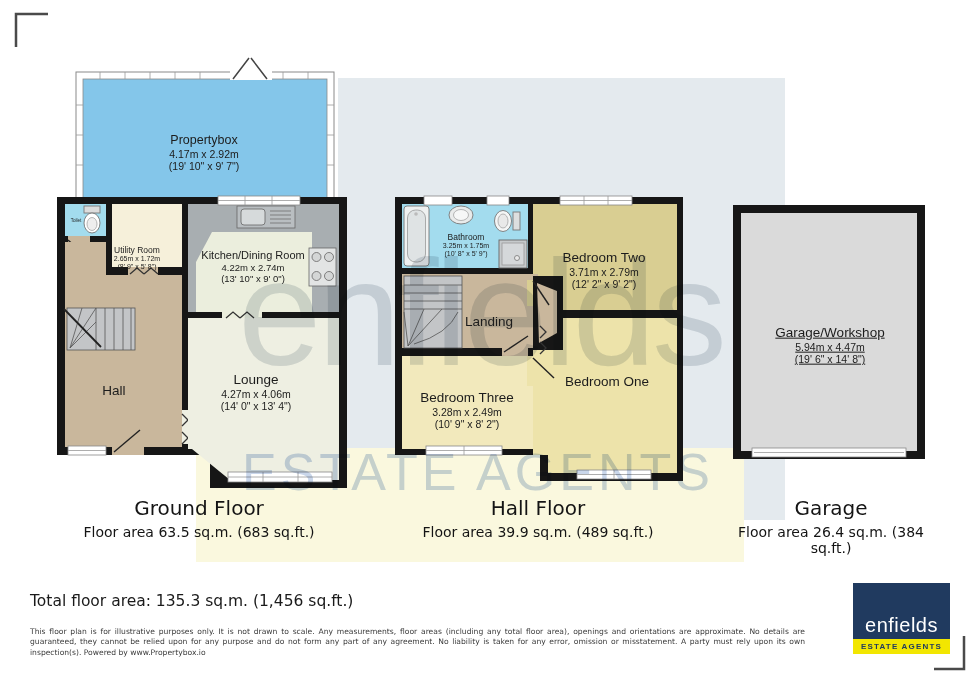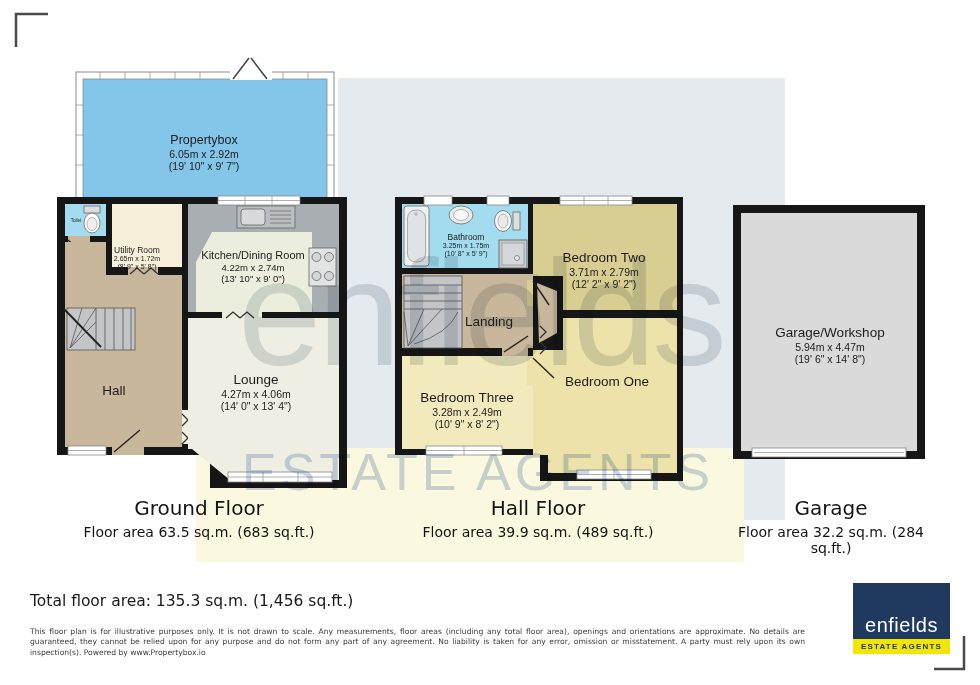--- a/index.html
+++ b/index.html
@@ -175,21 +175,21 @@
 
     <path d="M16,47 V14 H48" fill="none" stroke="#4a4a4a" stroke-width="2.5"></path>
     <path d="M964,636 V669 H934" fill="none" stroke="#4a4a4a" stroke-width="2.5"></path>
   </svg>
 
   <div id="wm-name" class="wm">enfields</div>
   <div id="wm-tag" class="wm">ESTATE AGENTS</div>
 
   <div class="room-label lab-conservatory" style="left:204px;top:153px;">
     <div class="rl-name">Propertybox</div>
-    <div class="rl-dim">6.05m x 2.92m</div>
+    <div class="rl-dim">4.17m x 2.92m</div>
     <div class="rl-dim">(19' 10" x 9' 7")</div>
   </div>
   <div class="room-label tiny" style="left:76px;top:221px;">
     <div class="rl-name">Toilet</div>
   </div>
   <div class="room-label small" style="left:137px;top:245px;margin-top:13px;">
     <div class="rl-name">Utility Room</div>
     <div class="rl-dim">2.65m x 1.72m</div>
     <div class="rl-dim">(8' 9" x 5' 8")</div>
   </div>
@@ -220,32 +220,32 @@
     <div class="rl-name">Landing</div>
   </div>
   <div class="room-label" style="left:467px;top:410px;">
     <div class="rl-name">Bedroom Three</div>
     <div class="rl-dim">3.28m x 2.49m</div>
     <div class="rl-dim">(10' 9" x 8' 2")</div>
   </div>
   <div class="room-label" style="left:607px;top:382px;">
     <div class="rl-name">Bedroom One</div>
   </div>
-  <div class="room-label" style="left:830px;top:345px;">
+  <div class="room-label" style="left:830px;top:345px;text-decoration:underline;">
     <div class="rl-name">Garage/Workshop</div>
     <div class="rl-dim">5.94m x 4.47m</div>
     <div class="rl-dim">(19' 6" x 14' 8")</div>
   </div>
 
   <div class="floor-title" style="left:199px;top:496px;">Ground Floor</div>
   <div class="floor-area" style="left:199px;top:524px;">Floor area 63.5 sq.m. (683 sq.ft.)</div>
   <div class="floor-title" style="left:538px;top:496px;">Hall Floor</div>
   <div class="floor-area" style="left:538px;top:524px;">Floor area 39.9 sq.m. (489 sq.ft.)</div>
   <div class="floor-title" style="left:831px;top:496px;">Garage</div>
-  <div class="floor-area" style="left:831px;top:524px;width:212px;">Floor area 32.2 sq.m. (284 sq.ft.)</div>
+  <div class="floor-area" style="left:831px;top:524px;width:212px;">Floor area 26.4 sq.m. (384 sq.ft.)</div>
 
   <div id="total-area">Total floor area: 135.3 sq.m. (1,456 sq.ft.)</div>
   <div id="disclaimer">This floor plan is for illustrative purposes only. It is not drawn to scale. Any measurements, floor areas (including any total floor area), openings and orientations are approximate. No details are guaranteed, they cannot be relied upon for any purpose and do not form any part of any agreement. No liability is taken for any error, omission or misstatement. A party must rely upon its own inspection(s). Powered by www.Propertybox.io</div>
 
   <div id="logo">
     <div class="navy">
       <span>enfields</span>
     </div>
     <div class="yellow">
       <span>ESTATE AGENTS</span>

